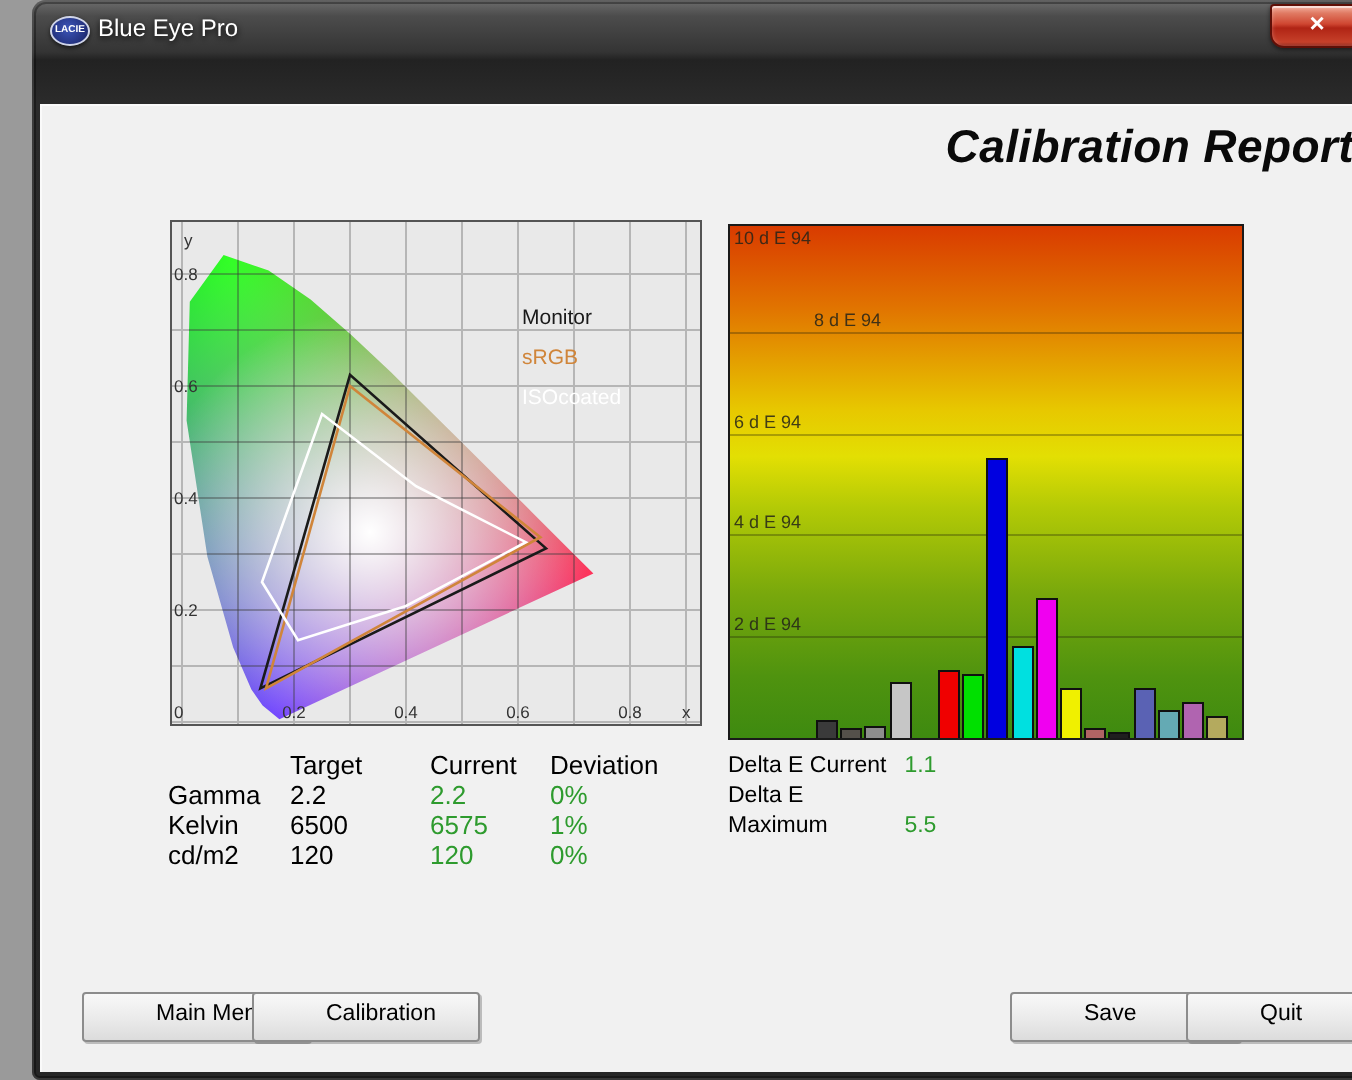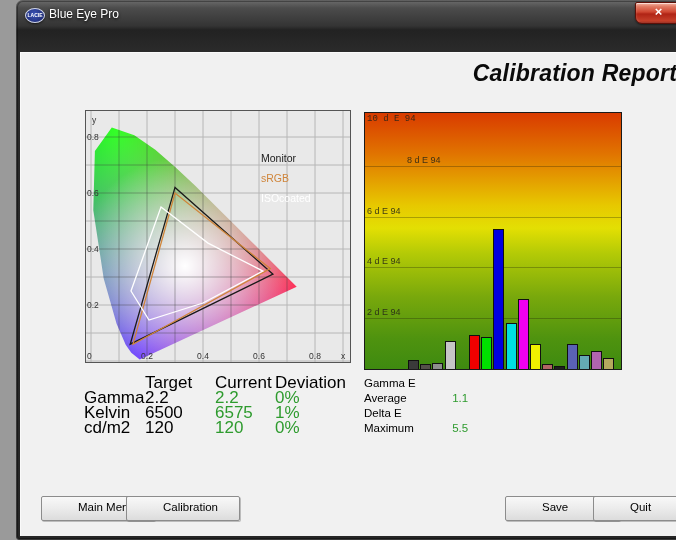--- a/index.html
+++ b/index.html
@@ -33,21 +33,21 @@
   .cie-panel svg{display:block;}
   svg text{font-family:"Liberation Sans",sans-serif;}
   
   .bar-panel{position:absolute;left:344px;top:60px;width:256px;height:256px;border:1px solid #1a1a1a;
              background:linear-gradient(180deg,#d93b00 0%,#e17400 16%,#e7c800 36%,#e3df03 45%,#b3ca06 55%,#78a80c 72%,#4f930f 88%,#3e8a10 100%);}
   .de-gridline{position:absolute;left:0;right:0;height:1px;background:rgba(30,30,10,.3);}
   .de-label{position:absolute;left:2px;font-size:9px;color:rgba(35,35,25,.85);white-space:nowrap;}
   .de-bar{position:absolute;bottom:0;width:11px;border:1px solid #101010;border-bottom:none;box-sizing:border-box;}
   
   .settings-table{position:absolute;left:64px;top:323px;display:grid;grid-template-columns:61px 70px 60px 78px;
-                  font-size:17px;line-height:15px;color:#000;}
+                  font-size:13px;line-height:15px;color:#000;}
   .delta-summary{position:absolute;left:344px;top:324px;font-size:11.5px;line-height:15px;color:#000;}
   .delta-summary .lbl{display:inline-block;width:85px;}
   .green{color:#2e9b2e;}
   
   .btn{position:absolute;top:444px;height:23px;border:1px solid #8c8c8c;border-radius:2px;
        background:linear-gradient(180deg,#f8f8f8 0%,#ececec 48%,#dcdcdc 100%);
        box-shadow:1px 1px 0 rgba(0,0,0,.22);font-size:11.5px;color:#000;line-height:21px;cursor:default;padding-left:36px;}
   .btn-main{left:21px;width:76px;}
   .btn-cal{left:106px;width:76px;}
   .btn-save{left:485px;width:77px;}
@@ -162,21 +162,21 @@
             <text x="2" y="30" font-size="8.5" fill="#333">0.8</text>
             <text x="62" y="249" font-size="8.5" fill="#333" text-anchor="middle">0.2</text>
             <text x="118" y="249" font-size="8.5" fill="#333" text-anchor="middle">0.4</text>
             <text x="174" y="249" font-size="8.5" fill="#333" text-anchor="middle">0.6</text>
             <text x="230" y="249" font-size="8.5" fill="#333" text-anchor="middle">0.8</text>
             <rect x="0.5" y="0.5" width="265" height="252" fill="none" stroke="#555"></rect>
           </svg>
       </div>
 
       <div class="bar-panel">
-          <div class="de-label" style="top: 1px; font-family: Liberation Mono, monospace;">10 d E 94</div>
+          <div class="de-label" style="top: 1px;">10 d E 94</div>
           <div class="de-gridline" style="top: 52.8px;"></div>
           <div class="de-label" style="top: 41.8px; padding-left: 40px;">8 d E 94</div>
           <div class="de-gridline" style="top: 103.6px;"></div>
           <div class="de-label" style="top: 92.6px;">6 d E 94</div>
           <div class="de-gridline" style="top: 154.4px;"></div>
           <div class="de-label" style="top: 143.4px;">4 d E 94</div>
           <div class="de-gridline" style="top: 205.2px;"></div>
           <div class="de-label" style="top: 194.2px;">2 d E 94</div>
           <div class="de-bar" style="left: 43px; height: 9px; background: rgb(58, 58, 58);"></div>
           <div class="de-bar" style="left: 55.2px; height: 5px; background: rgb(84, 80, 74);"></div>
@@ -213,21 +213,21 @@
         <div class="green">1%</div>
 
         <div>cd/m2</div>
         <div>120</div>
         <div class="green">120</div>
         <div class="green">0%</div>
       </div>
 
       <div class="delta-summary">
         <div>
-          <span class="lbl">Gamma E Average</span>
+          <span class="lbl">Delta E Current</span>
           <span class="green">1.1</span>
         </div>
         <div>
           <span class="lbl">Delta E Maximum</span>
           <span class="green">5.5</span>
         </div>
       </div>
 
       <div class="btn btn-main">Main Menu</div>
       <div class="btn btn-cal">Calibration</div>

